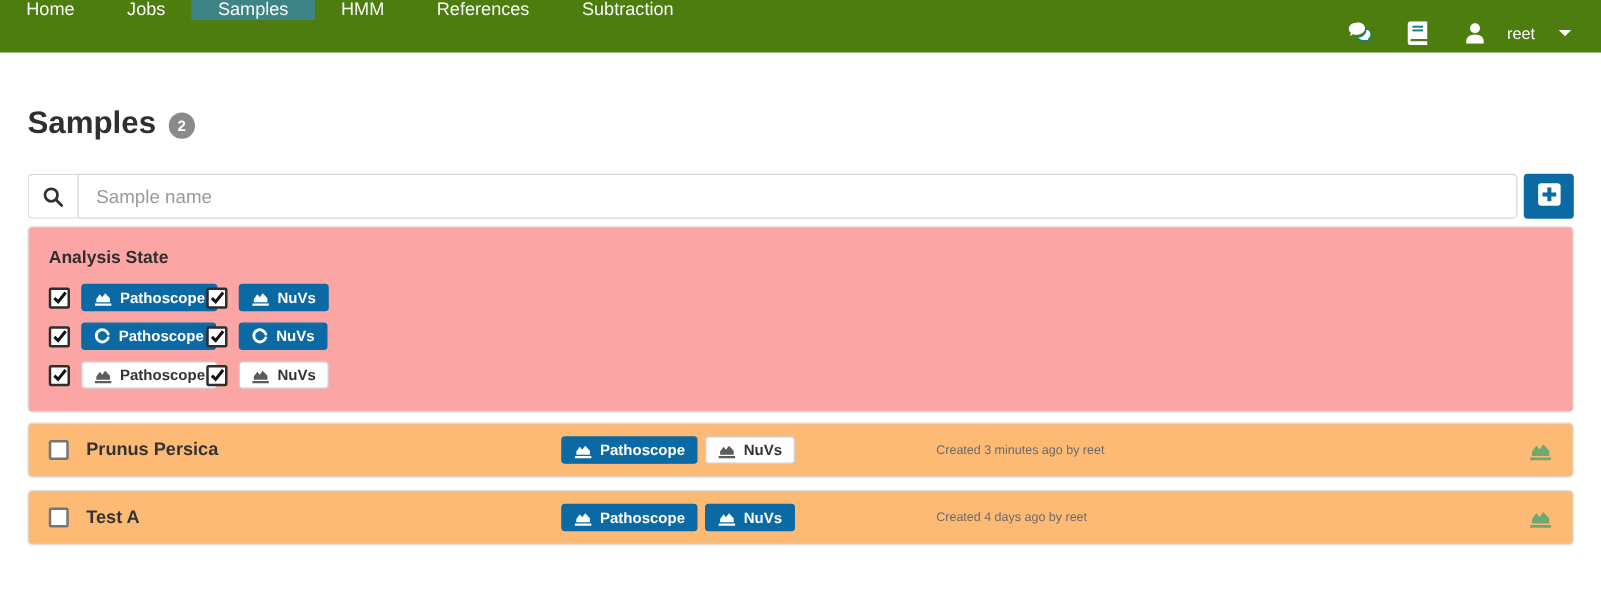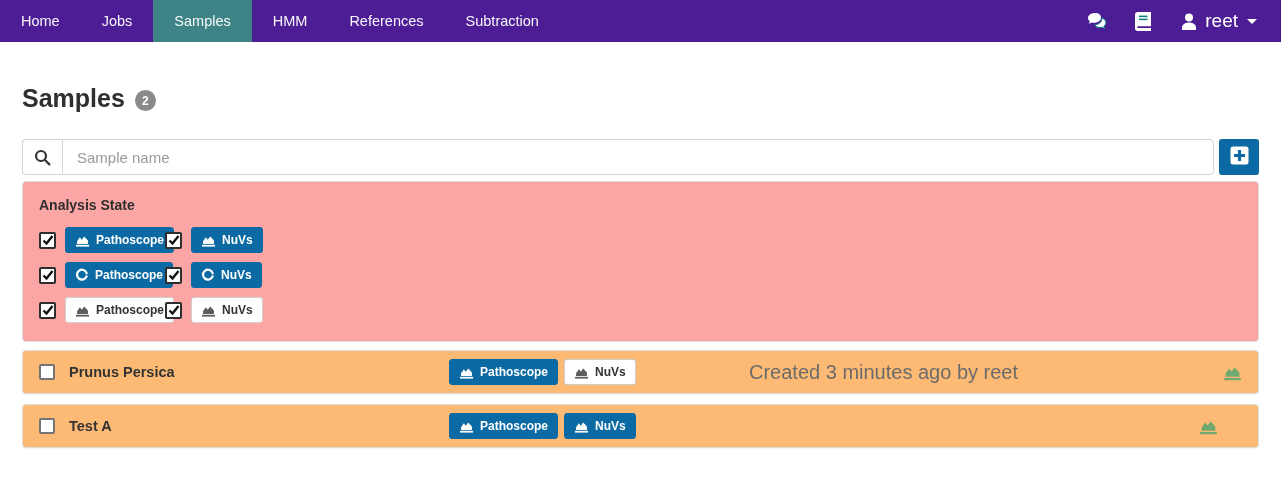--- a/index.html
+++ b/index.html
@@ -1,30 +1,30 @@
 <!DOCTYPE html>
 <html><head>
 <meta charset="utf-8">
 <style>
   * { box-sizing: border-box; margin: 0; padding: 0; }
   html, body { width: 1281px; height: 477px; background: #ffffff;
     font-family: "Liberation Sans", sans-serif; color: #333; overflow: hidden; }
 
   
-  .navbar { height: 42px; background: #4c1d95; display: flex; align-items: stretch; }
+  .navbar { height: 42px; background: #4d7c0f; display: flex; align-items: stretch; flex-direction: column; }
   .nav-left { display: flex; align-items: stretch; }
   .nav-item { color: rgba(255,255,255,0.96); font-size: 14.5px; display: flex;
     align-items: center; padding: 0 21px; cursor: pointer; }
   .nav-item.active { background: #3e8486; }
   .nav-right { margin-left: auto; display: flex; align-items: center; gap: 26px;
     padding-right: 24px; color: #fff; }
   .nav-icon { width: 20px; height: 20px; display: inline-flex; align-items: center;
     justify-content: center; cursor: pointer; }
-  .user-chip { display: flex; align-items: center; gap: 6px; color: #fff;
-    font-size: 19px; cursor: pointer; }
+  .user-chip { display: flex; align-items: center; gap: 16px; color: #fff;
+    font-size: 13px; cursor: pointer; }
   .caret-down { width: 0; height: 0; border-left: 5px solid transparent;
     border-right: 5px solid transparent; border-top: 5px solid #fff; margin-left: 3px; }
 
   
   .container { padding: 0 22px; }
   .page-header { display: flex; align-items: center; gap: 10px; margin-top: 42px; }
   .page-title { font-size: 25px; font-weight: 700; color: #2f2f2f; }
   .count-badge { background: #8a8a8a; color: #fff; width: 21px; height: 21px;
     border-radius: 50%; font-size: 12px; font-weight: 700; display: inline-flex;
     align-items: center; justify-content: center; margin-top: 4px; }
@@ -50,37 +50,37 @@
   .filter-grid { display: grid; grid-template-columns: 126px auto;
     row-gap: 9px; margin-top: 14px; justify-content: start; }
   .filter-cell { display: flex; align-items: center; gap: 9px; }
   .checkbox { width: 17px; height: 17px; border: 2px solid #2e2e2e; border-radius: 2px;
     background: #fff; display: inline-flex; align-items: center; justify-content: center;
     cursor: pointer; flex: none; }
   .checkbox svg { display: block; }
 
   
   .badge { display: inline-flex; align-items: center; gap: 6px; height: 22px;
-    padding: 12px 9px; border-radius: 3px; font-size: 12px; font-weight: 700;
+    padding: 0 9px; border-radius: 3px; font-size: 12px; font-weight: 700;
     cursor: pointer; white-space: nowrap; }
   .badge.blue { background: #0b69a3; color: #fff; border: 1px solid #0b69a3; }
   .badge.outline { background: #fff; color: #333; border: 1px solid #cfcfcf; }
   .badge .bicon { display: inline-flex; }
 
   
   .sample-list { margin-top: 8px; }
   .sample-row { border: 1px solid #dcdcdc; border-radius: 4px; background: #fdba74;
     height: 44px; display: grid; align-items: center; padding: 0 16px;
     grid-template-columns: 30px 380px 300px 1fr 24px; margin-bottom: 10px;
     box-shadow: 0 1px 1px rgba(0,0,0,0.04); }
   .row-checkbox { width: 16px; height: 16px; border: 2px solid #757575;
     border-radius: 2px; background: #fff; cursor: pointer; }
   .sample-name { font-size: 14.5px; font-weight: 700; color: #333; }
   .row-badges { display: flex; gap: 6px; }
-  .created-text { font-size: 20px; color: #6b6b6b; }
+  .created-text { font-size: 10px; color: #6b6b6b; }
   .row-chart-icon { display: flex; justify-content: flex-end; cursor: pointer; }
 </style>
 </head>
 <body>
 
 <svg width="0" height="0" style="position:absolute">
   <defs>
     <g id="ic-chart-area">
       <path d="M1 12.6h14v1.9H1z"></path>
       <path d="M2.2 11.6V8.8l3-4.2 2 2.6 2.6-3.4 4 4.3v3.5z"></path>
@@ -296,20 +296,21 @@
         </span>
         <span class="badge blue">
           <span class="bicon">
               <svg width="15" height="15" viewBox="0 0 16 16" fill="#fff">
                 <use href="#ic-chart-area"></use>
               </svg>
             </span>
           <span>NuVs</span>
         </span>
       </span>
+      <span class="created-text">Created 4 days ago by reet</span>
       <span class="row-chart-icon">
         <svg width="19" height="19" viewBox="0 0 16 16" fill="#6fa96f">
             <use href="#ic-chart-area"></use>
           </svg>
       </span>
     </div>
 
   </div>
 </div>
 

